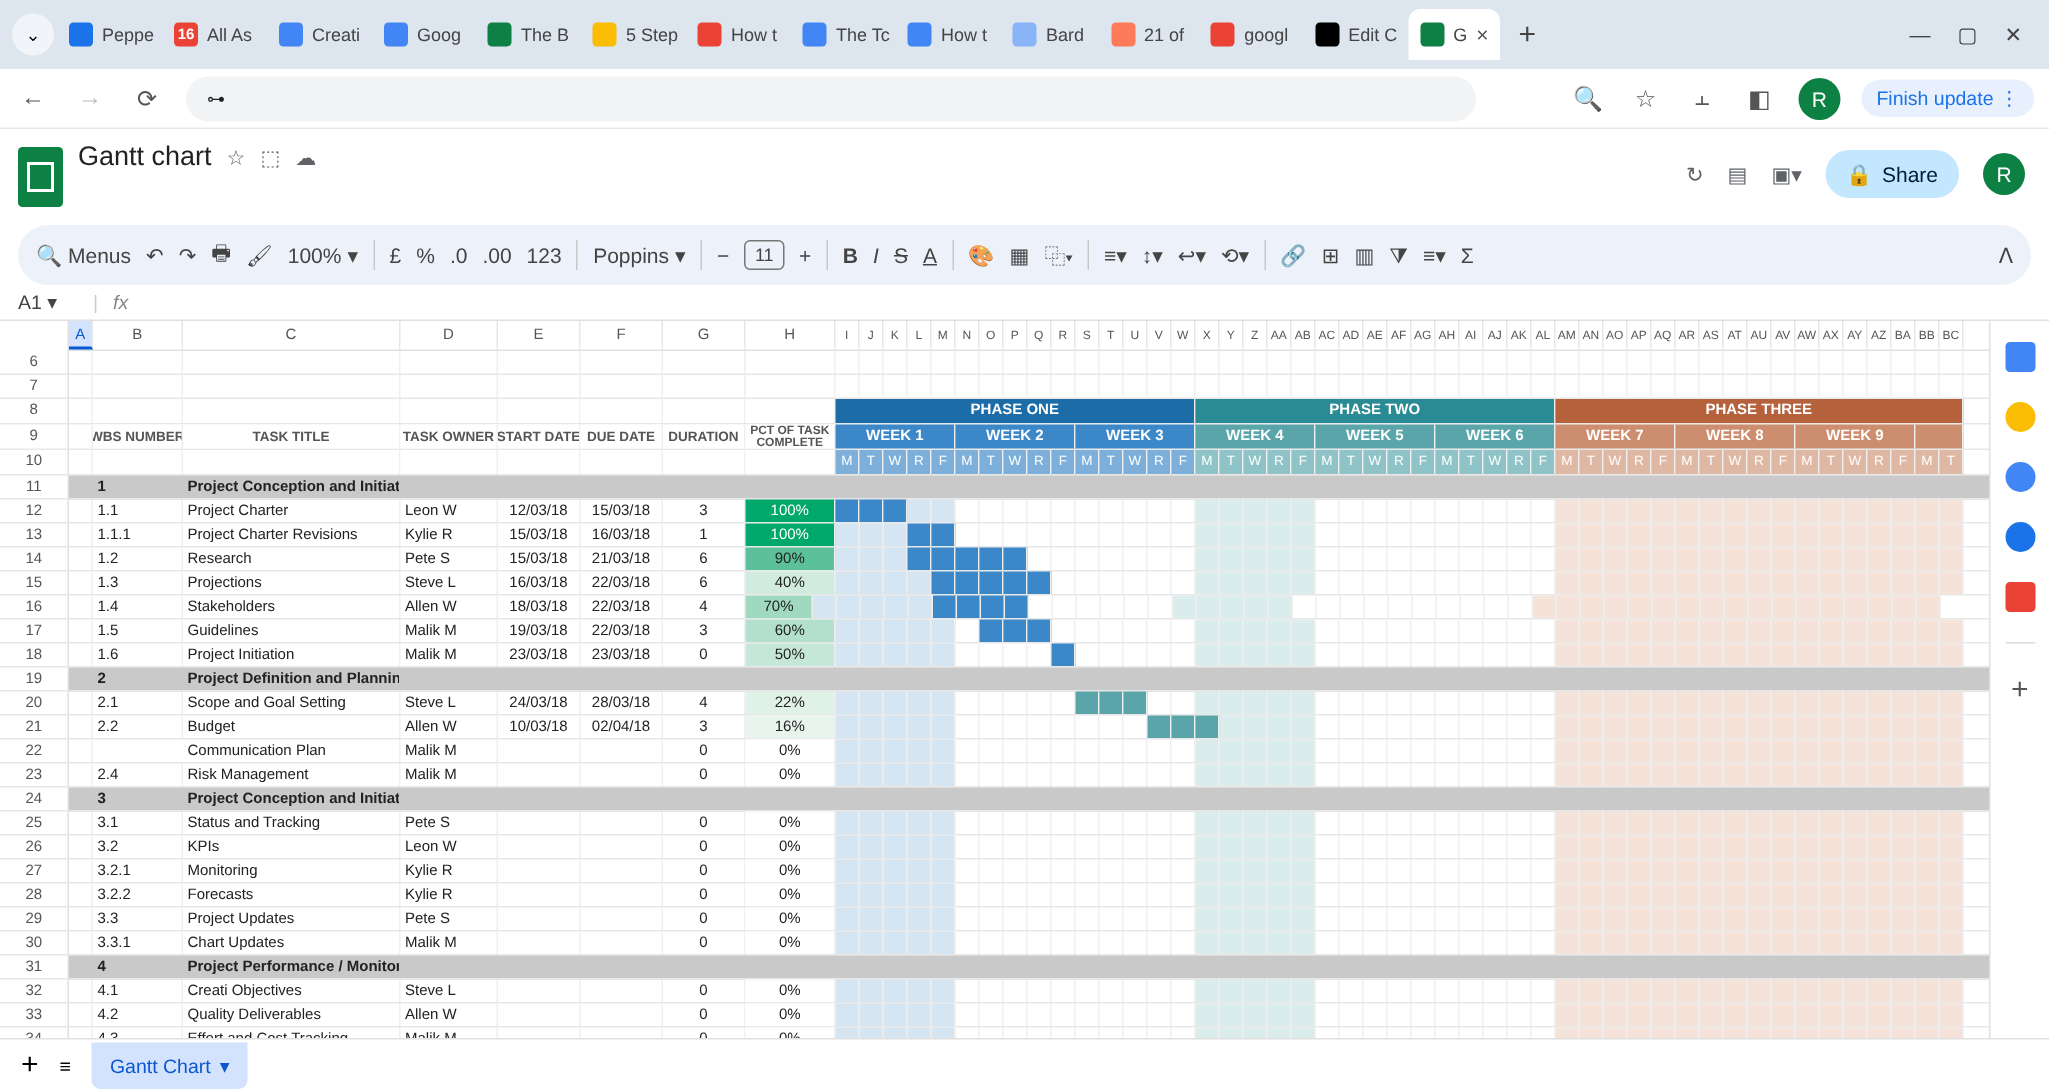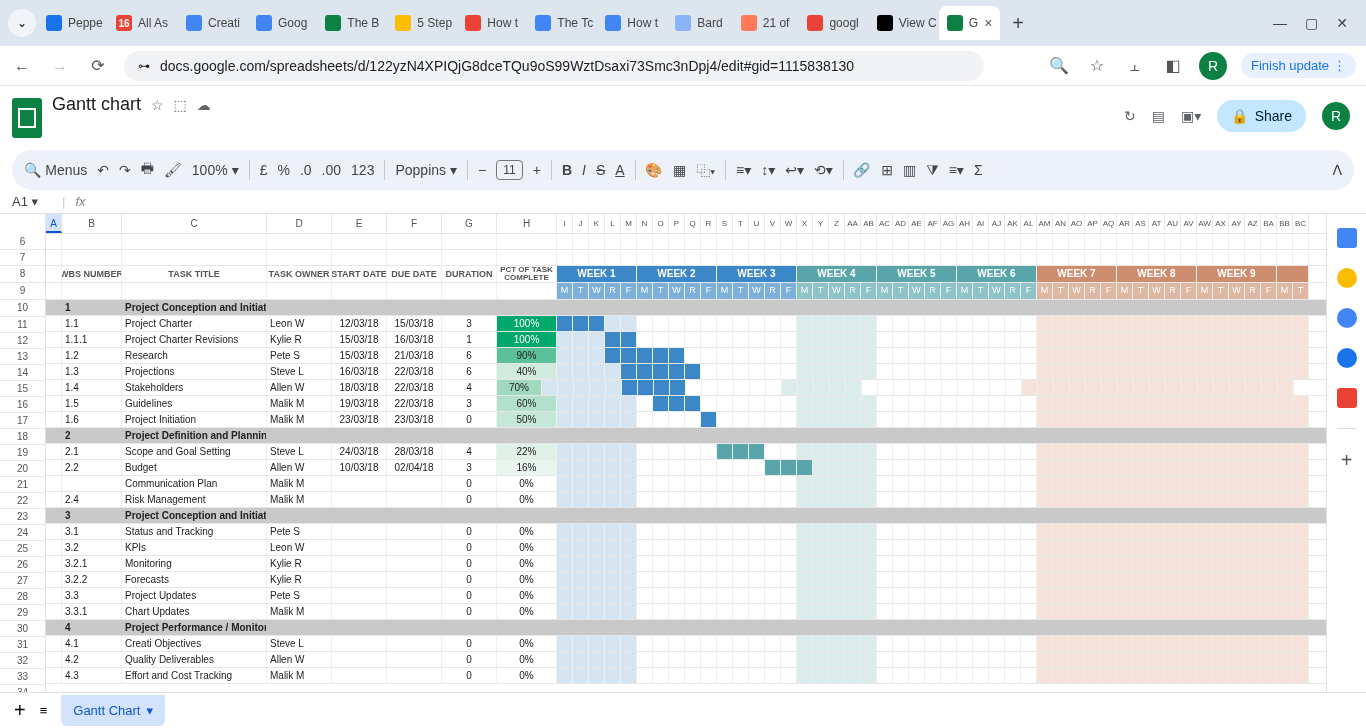--- a/index.html
+++ b/index.html
@@ -151,21 +151,21 @@
       <div class="browser-tab">
         <span class="tab-favicon" style="background:#ff7a59"></span>
         <span>21 of</span>
       </div>
       <div class="browser-tab">
         <span class="tab-favicon" style="background:#ea4335"></span>
         <span>googl</span>
       </div>
       <div class="browser-tab">
         <span class="tab-favicon" style="background:#000"></span>
-        <span>View C</span>
+        <span>Edit C</span>
       </div>
       <div class="browser-tab active">
         <span class="tab-favicon" style="background:#0d8043"></span>
         <span>G</span>
         <span class="tab-close">×</span>
       </div>
     </div>
   <span class="new-tab">+</span>
   <div class="win-controls">
     <span>—</span>
@@ -173,21 +173,20 @@
     <span>✕</span>
   </div>
 </div>
 
 <div class="addr-bar">
   <span class="nav-icon">←</span>
   <span class="nav-icon" style="color:#bbb;">→</span>
   <span class="nav-icon">⟳</span>
   <div class="url-area">
     <span style="font-size:12px;">⊶</span>
-    <span>docs.google.com/spreadsheets/d/122yzN4XPIQjG8dceTQu9oS99WztDsaxi73Smc3nDpj4/edit#gid=1115838130</span>
   </div>
   <div class="addr-right">
     <span class="nav-icon">🔍</span>
     <span class="nav-icon">☆</span>
     <span class="nav-icon">⫠</span>
     <span class="nav-icon">◧</span>
     <div class="profile-icon">R</div>
     <div class="chip">
         <span>Finish update</span>
         <span>⋮</span>
@@ -468,20 +467,33 @@
               <div class="cell " style="width: 16px;"></div>
               <div class="cell " style="width: 16px;"></div>
               <div class="cell " style="width: 16px;"></div>
               <div class="cell " style="width: 16px;"></div>
               <div class="cell " style="width: 16px;"></div>
               <div class="cell " style="width: 16px;"></div>
               <div class="cell " style="width: 16px;"></div>
             </div>
             <div class="row" style="height: 17px;">
               <div class="cell " style="width: 16px;"></div>
+              <div class="cell thdr" style="width: 60px; align-items: flex-end;"></div>
+              <div class="cell thdr" style="width: 145px; align-items: flex-end;"></div>
+              <div class="cell thdr" style="width: 65px; align-items: flex-end;"></div>
+              <div class="cell thdr" style="width: 55px;"></div>
+              <div class="cell thdr" style="width: 55px;"></div>
+              <div class="cell thdr" style="width: 55px;"></div>
+              <div class="cell thdr" style="width: 60px;"></div>
+              <div class="cell phase1" style="width: 240px;">PHASE ONE</div>
+              <div class="cell phase2" style="width: 240px;">PHASE TWO</div>
+              <div class="cell phase3" style="width: 272px;">PHASE THREE</div>
+            </div>
+            <div class="row" style="height: 17px;">
+              <div class="cell " style="width: 16px;"></div>
               <div class="cell thdr" style="width: 60px;">WBS NUMBER</div>
               <div class="cell thdr" style="width: 145px;">TASK TITLE</div>
               <div class="cell thdr" style="width: 65px;">TASK OWNER</div>
               <div class="cell thdr" style="width: 55px;">START DATE</div>
               <div class="cell thdr" style="width: 55px;">DUE DATE</div>
               <div class="cell thdr" style="width: 55px;">DURATION</div>
               <div class="cell thdr" style="width: 60px; font-size: 8px; line-height: 8px; white-space: normal;">PCT OF TASK COMPLETE</div>
               <div class="cell week1" style="width: 80px;">WEEK 1</div>
               <div class="cell week1" style="width: 80px;">WEEK 2</div>
               <div class="cell week1" style="width: 80px;">WEEK 3</div>

